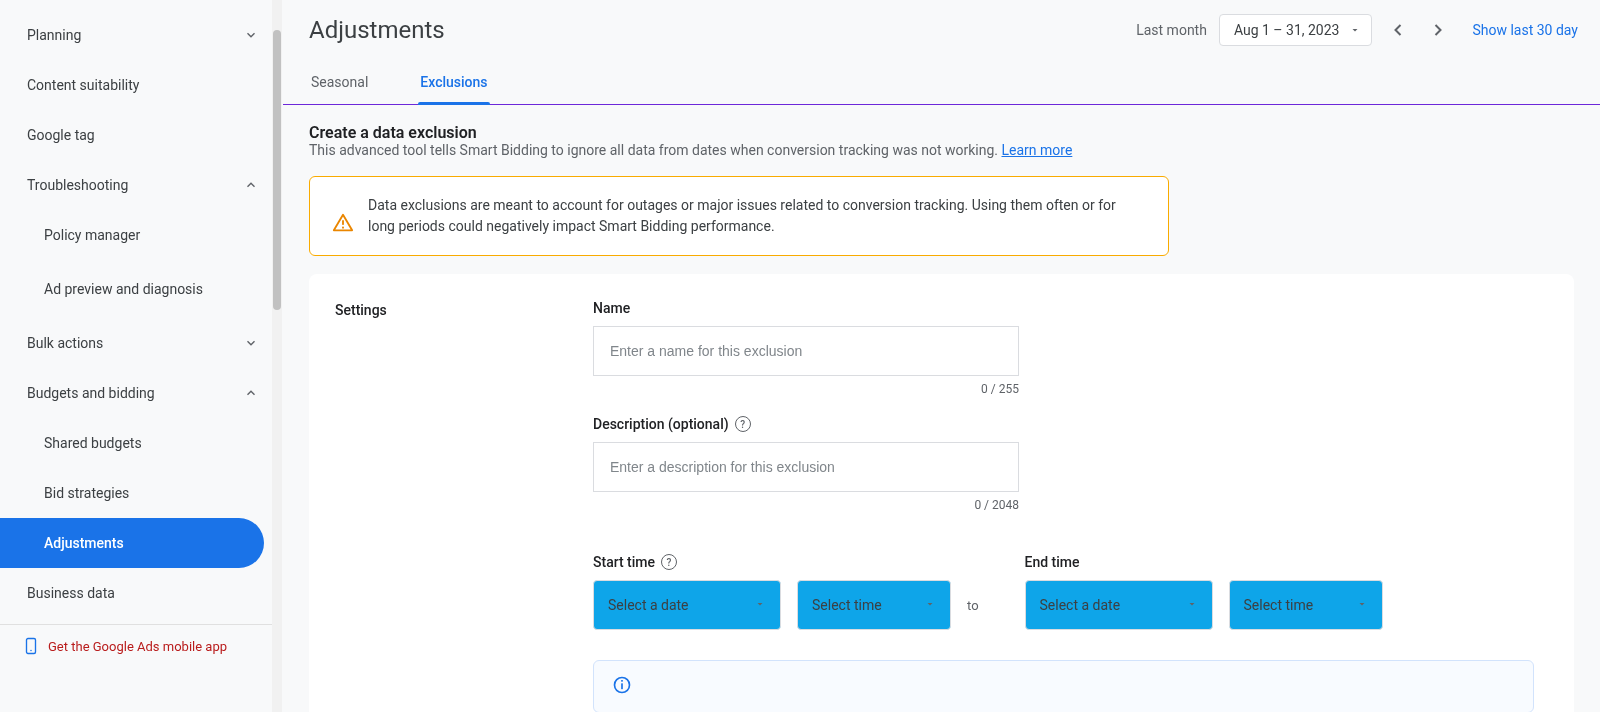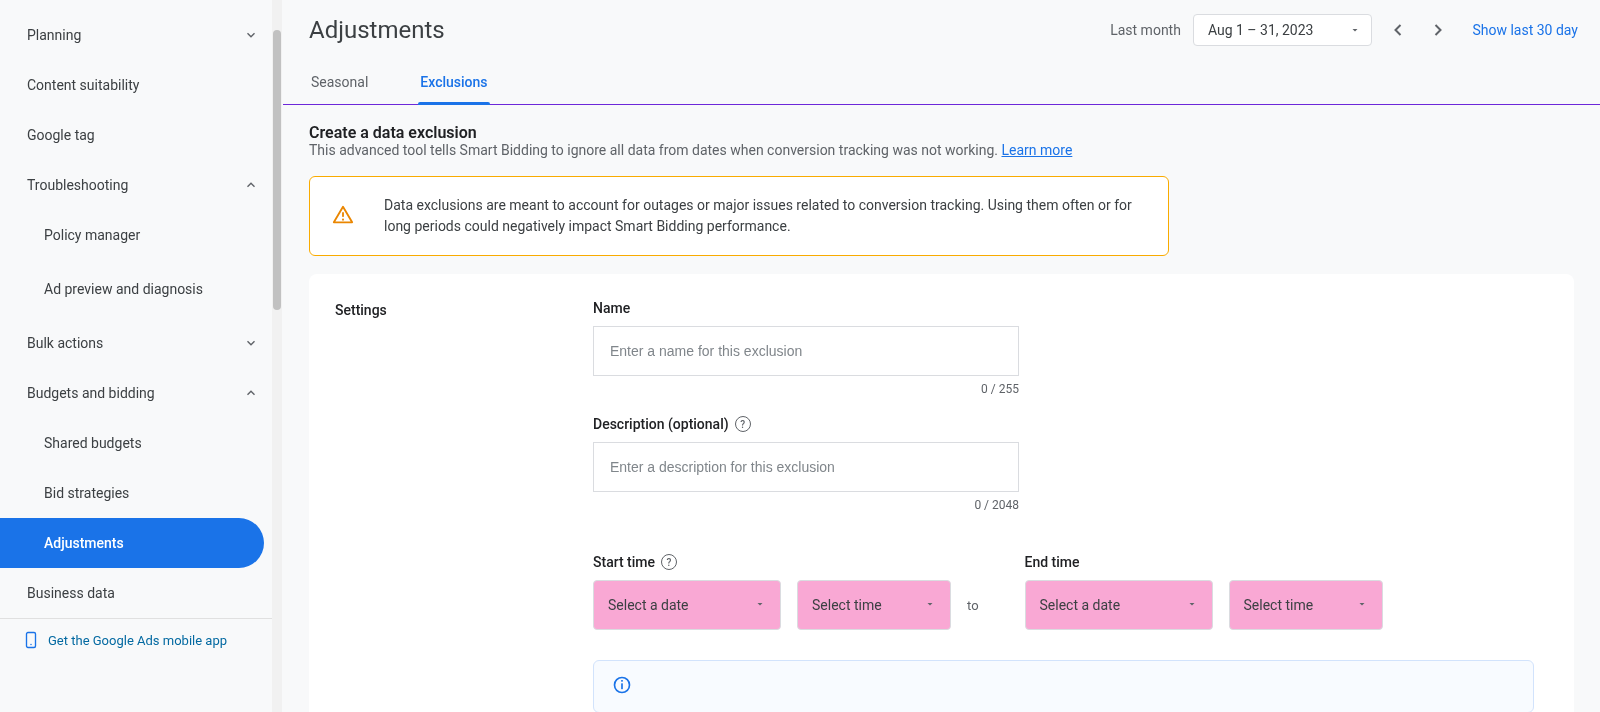--- a/index.html
+++ b/index.html
@@ -64,23 +64,24 @@
     color: #fff;
     border-radius: 0 28px 28px 0;
     margin-right: 18px;
     font-weight: 500;
   }
   .footer-link {
     display: flex;
     align-items: center;
     gap: 8px;
     padding: 12px 22px 4px;
-    color: #0369a1;
+    color: #b91c1c;
     font-size: 13px;
     border-top: 1px solid #e0e0e0;
+    margin-top: 6px;
   }
   .footer-link svg { flex-shrink: 0; }
   
   .main {
     flex: 1;
     display: flex;
     flex-direction: column;
     background: #f8f9fa;
     overflow: hidden;
   }
@@ -96,21 +97,21 @@
     color: #3c4043;
     flex: 1;
   }
   .date-label { color: #5f6368; font-size: 14px; }
   .date-dropdown {
     border: 1px solid #dadce0;
     border-radius: 4px;
     padding: 7px 10px 7px 14px;
     display: flex;
     align-items: center;
-    gap: 36px;
+    gap: 10px;
     background: #fff;
     cursor: pointer;
     font-size: 14px;
   }
   .arrow-btn {
     width: 28px; height: 28px;
     display:flex; align-items:center; justify-content:center;
     color: #5f6368; cursor: pointer;
   }
   .show-last {
@@ -158,22 +159,22 @@
     font-size: 14px;
     color: #5f6368;
     margin-bottom: 18px;
   }
   .learn-link { color: #1a73e8; text-decoration: underline; cursor: pointer; }
   .warning-box {
     border: 1px solid #f9ab00;
     border-radius: 6px;
     padding: 18px 22px;
     display: flex;
-    gap: 30px;
-    align-items: center;
+    gap: 14px;
+    align-items: flex-end;
     max-width: 860px;
     background: #fff;
     margin-bottom: 18px;
   }
   .warning-box .msg { color: #3c4043; line-height: 1.5; }
   .card {
     background: #fff;
     border-radius: 8px;
     padding: 26px 40px 26px 26px;
   }
@@ -232,21 +233,21 @@
     margin-top: 2px;
   }
   .select-box {
     border: 1px solid #dadce0;
     border-radius: 4px;
     height: 50px;
     display: flex;
     align-items: center;
     justify-content: space-between;
     padding: 0 14px;
-    background: #f9a8d4;
+    background: #0ea5e9;
     cursor: pointer;
     color: #3c4043;
     font-size: 14px;
   }
   .select-date { width: 188px; }
   .select-time { width: 154px; }
   .to-text { color: #5f6368; font-size: 13px; padding-top: 0; }
   .help-icon {
     width: 16px; height: 16px;
     border: 1.3px solid #5f6368;

